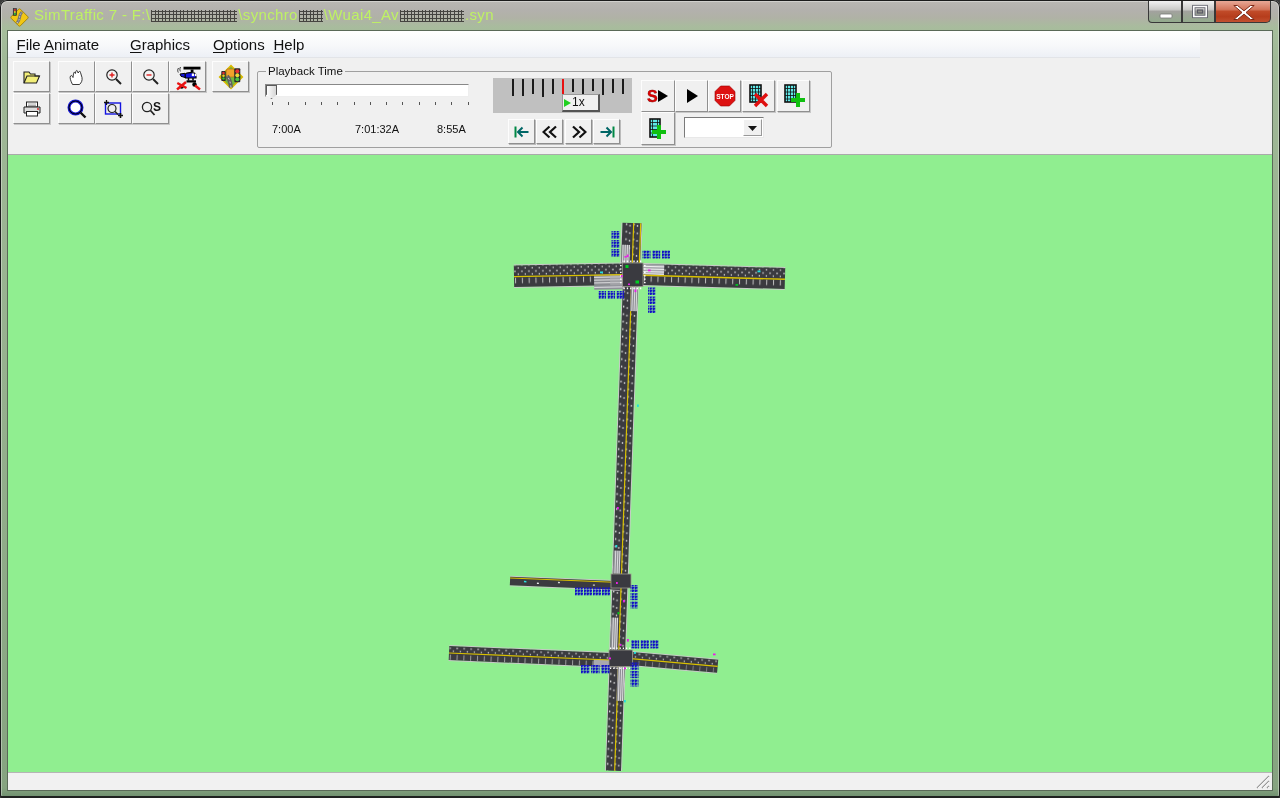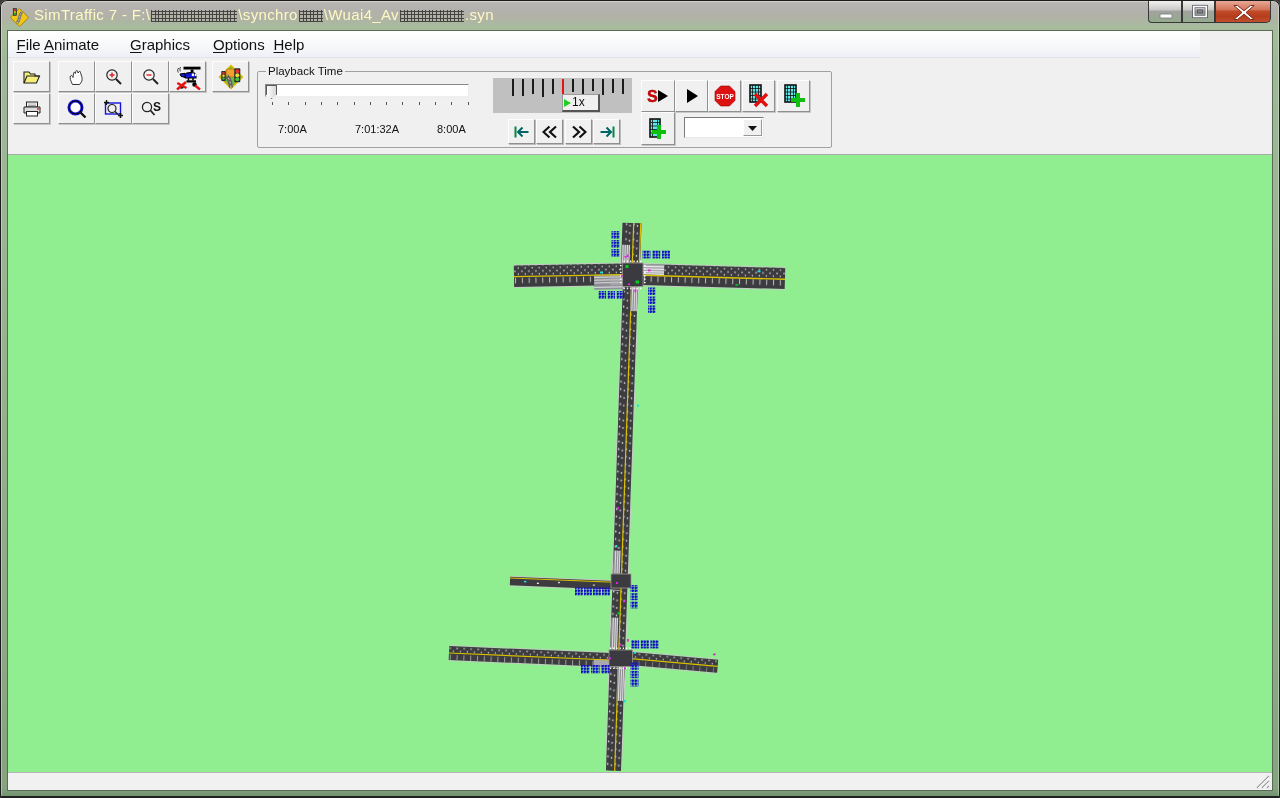--- a/index.html
+++ b/index.html
@@ -2,21 +2,21 @@
 <html><head><meta charset="utf-8">
 <style>
 html,body{margin:0;padding:0;width:1280px;height:798px;overflow:hidden;background:#3a3a3a;
 font-family:"Liberation Sans",sans-serif;}
 *{box-sizing:border-box;}
 .abs{position:absolute;}
 
 #frame{position:absolute;inset:0;border-radius:7px 7px 3px 3px;
 background:linear-gradient(#bab8b4 0px,#b3b1ad 10px,#b0b2a6 18px,#a9bb9e 26px,#a5bd9b 32px,#a0b897 60px,#96b08e 400px,#86a380 788px,#6d8e6d 798px);
 box-shadow:inset 0 0 0 1px #1c1c1c, inset 0 0 0 2px rgba(255,255,255,0.35);}
-#titletext{left:34px;top:6px;font-size:15px;letter-spacing:0.35px;color:#fef9c3;white-space:nowrap;}
+#titletext{left:34px;top:6px;font-size:15px;letter-spacing:0.35px;color:#bef264;white-space:nowrap;}
 .cjk{display:inline-block;height:12px;margin:0 1px -2px 1px;opacity:0.85;
 background:repeating-linear-gradient(90deg,#33312f 0 1px,rgba(0,0,0,0) 1px 3.6px),
 repeating-linear-gradient(0deg,#33312f 0 1.1px,rgba(0,0,0,0) 1.1px 3.4px);}
 
 .wbtn{position:absolute;top:1px;height:22px;border:1px solid #383838;border-top:none;
 background:linear-gradient(#f2f2f2 0%,#cbcbc9 40%,#a2a29e 50%,#9aa694 75%,#93ab8d 100%);}
 #bmin{left:1148px;width:34px;border-radius:0 0 0 4px;}
 #bmax{left:1182px;width:33px;}
 #bclose{left:1215px;width:56px;border-radius:0 0 5px 0;
 background:linear-gradient(#e8a896 0%,#d3765c 40%,#c04a28 50%,#b63d1c 75%,#c25030 100%);}
@@ -197,23 +197,23 @@
         <div class="tick" style="left:329.2px"></div>
         <div class="tick" style="left:345.5px"></div>
         <div class="tick" style="left:361.8px"></div>
         <div class="tick" style="left:378.1px"></div>
         <div class="tick" style="left:394.4px"></div>
         <div class="tick" style="left:410.70000000000005px"></div>
         <div class="tick" style="left:427px"></div>
         <div class="tick" style="left:443.3px"></div>
         <div class="tick" style="left:459.6px"></div>
       </div>
-  <div class="tlabel" style="left:270px">7:00A</div>
+  <div class="tlabel" style="left:264px">7:00A</div>
   <div class="tlabel" style="left:347px">7:01:32A</div>
-  <div class="tlabel" style="left:429px">8:00A</div>
+  <div class="tlabel" style="left:429px">8:55A</div>
   <div id="speedbox"></div>
   <div id="sticks">
         <div class="stick" style="left:504px;height:17px;background:#1a1a1a"></div>
         <div class="stick" style="left:514px;height:17px;background:#1a1a1a"></div>
         <div class="stick" style="left:524px;height:15px;background:#1a1a1a"></div>
         <div class="stick" style="left:534px;height:18px;background:#1a1a1a"></div>
         <div class="stick" style="left:544px;height:15px;background:#1a1a1a"></div>
         <div class="stick" style="left:554px;height:18px;background:#e81010"></div>
         <div class="stick" style="left:564px;height:13px;background:#1a1a1a"></div>
         <div class="stick" style="left:574px;height:16px;background:#1a1a1a"></div>

